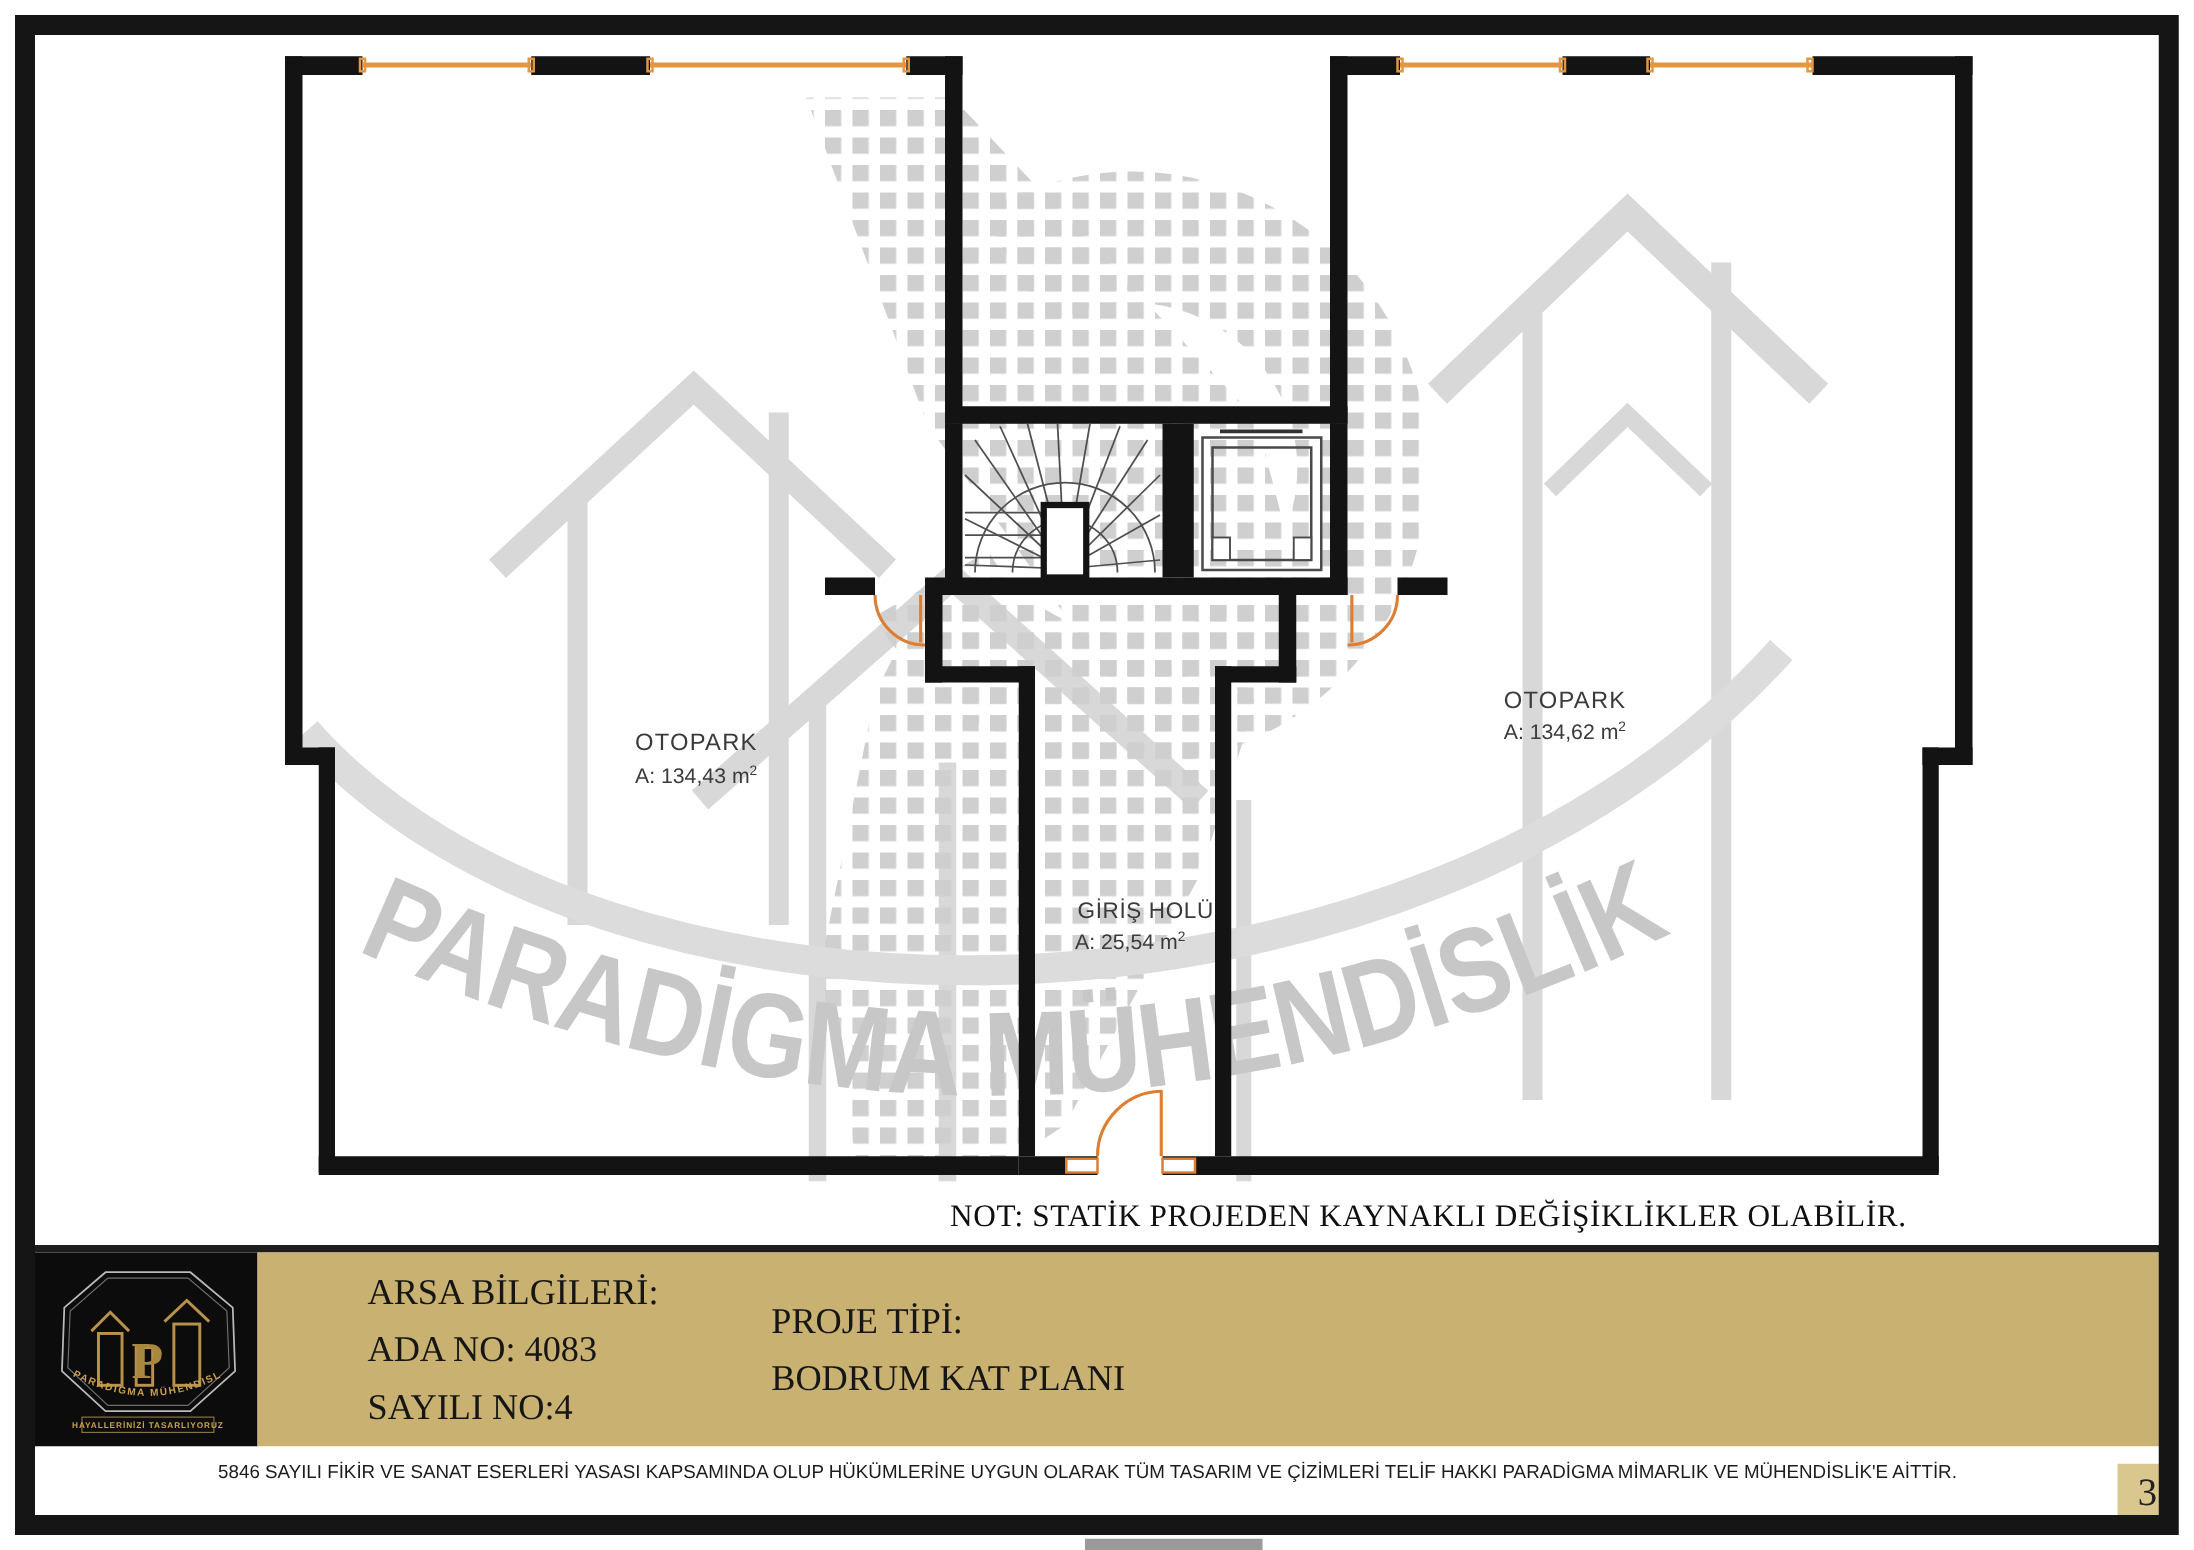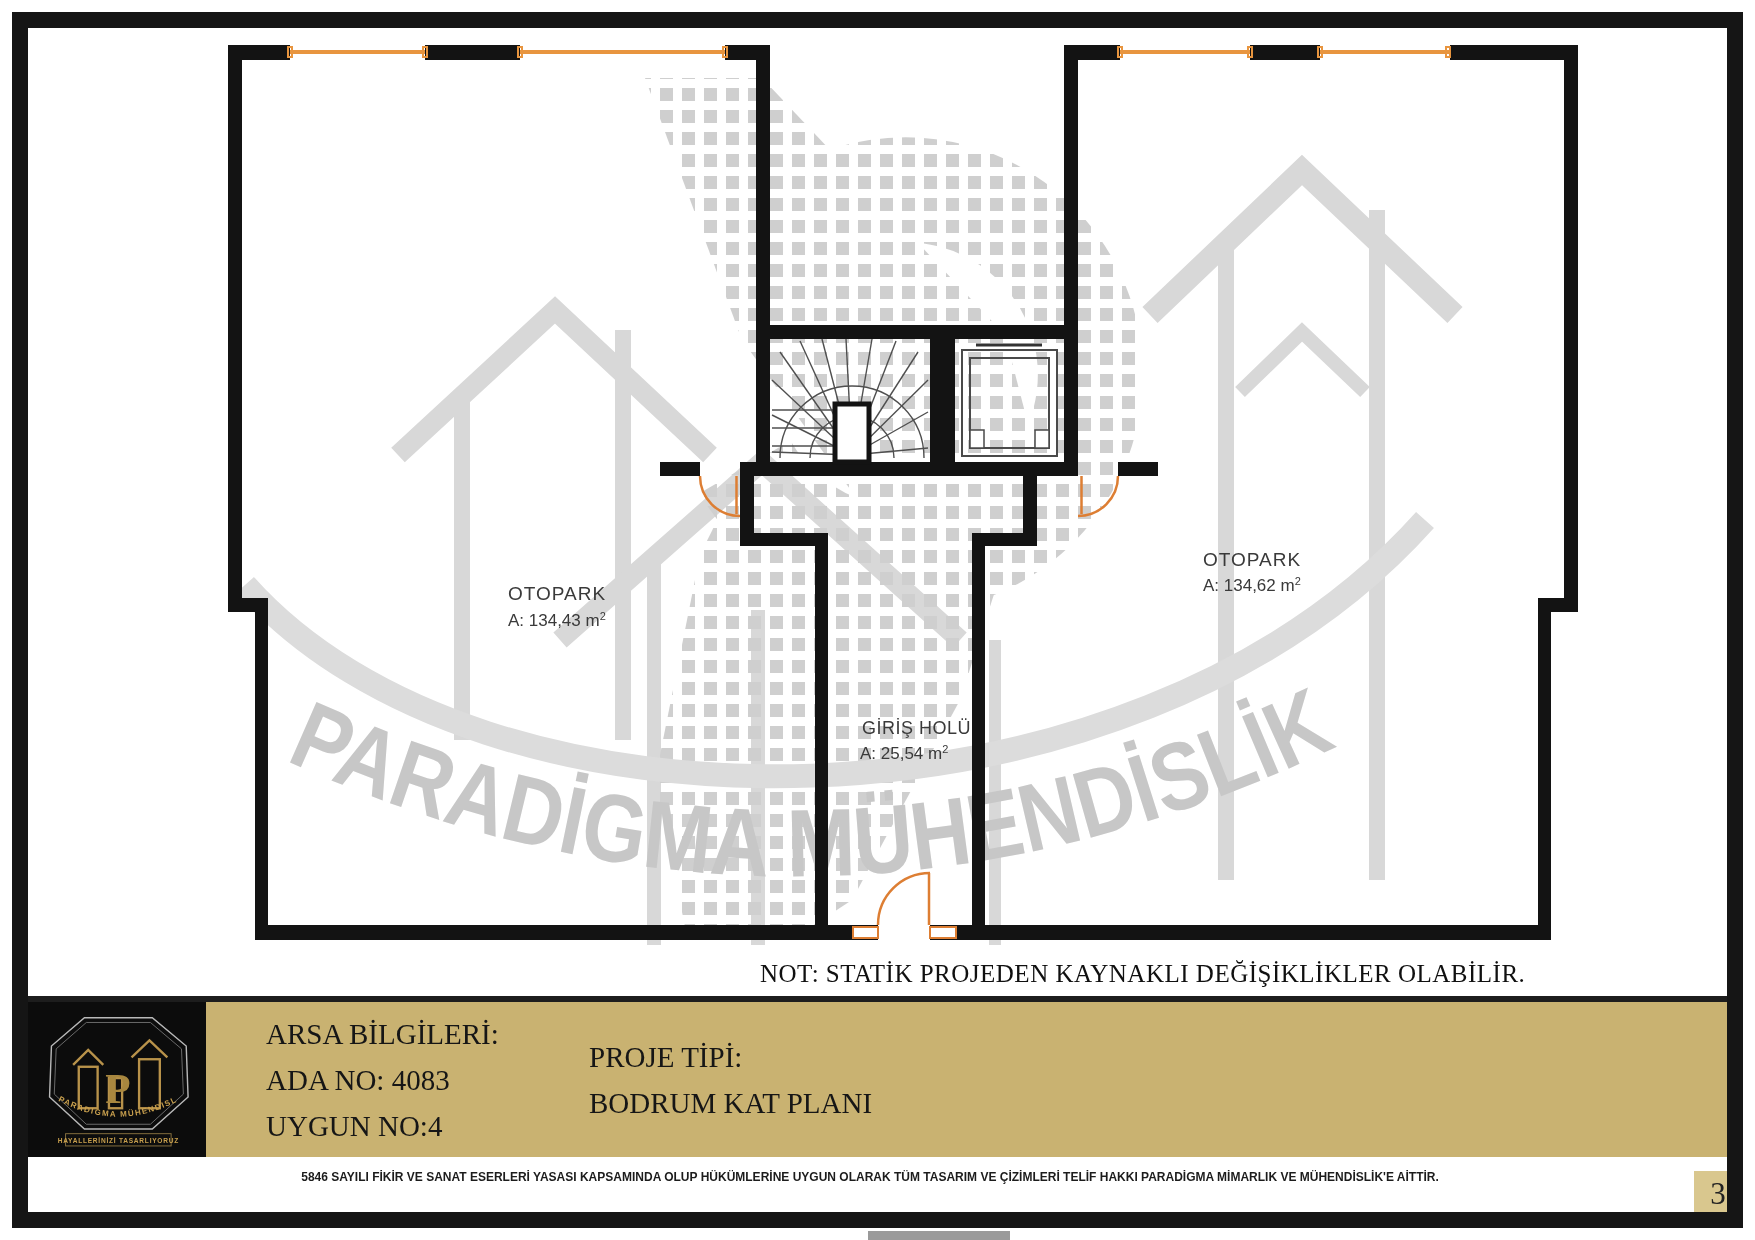--- a/index.html
+++ b/index.html
@@ -6,26 +6,26 @@
   .page{position:relative;width:1755px;height:1240px;background:#ffffff;overflow:hidden;
         font-family:"Liberation Sans",sans-serif;}
   .page-frame{position:absolute;left:12px;top:12px;width:1731px;height:1216px;
         border:16px solid #151515;box-sizing:border-box;pointer-events:none;z-index:60;}
   svg text{user-select:none;}
   .note-line{position:absolute;left:760px;top:960px;width:980px;text-align:left;
         font-family:"Liberation Serif",serif;font-size:25px;color:#101010;letter-spacing:0.5px;z-index:30;}
   .sep-line{position:absolute;left:26px;top:996px;width:1703px;height:6px;background:#1d1d1d;z-index:31;}
   .title-block{position:absolute;left:26px;top:1002px;width:1715px;height:155px;display:flex;z-index:32;}
   .logo-box{width:180px;height:155px;background:#0c0c0c;flex:0 0 auto;}
-  .tan-panel{flex:1;background:#c9b271;display:flex;align-items:center;}
+  .tan-panel{flex:1;background:#c9b271;display:flex;align-items:center;padding-left:28px;}
   .tb-col{font-family:"Liberation Serif",serif;font-size:29px;color:#161616;line-height:46px;}
   .tb-col.c1{margin-left:60px;width:300px;}
   .tb-col.c2{margin-left:23px;}
   .footer-text{position:absolute;left:150px;top:1169px;width:1440px;text-align:center;
-        font-size:12px;line-height:17px;color:#1c1c1c;z-index:33;font-weight:bold;}
+        font-size:15px;line-height:17px;color:#1c1c1c;z-index:33;}
   .pagenum-box{position:absolute;left:1694px;top:1171px;width:48px;height:45px;background:#d9c78e;
         display:flex;align-items:center;justify-content:center;
         font-family:"Liberation Serif",serif;font-size:31px;color:#222;z-index:34;}
   .bottom-tab{position:absolute;left:868px;top:1231px;width:142px;height:9px;background:#9a9a9a;z-index:61;}
 </style>
 </head>
 <body>
 
 <div class="page">
 
@@ -210,21 +210,21 @@
           <textPath href="#logo-arc">PARADIGMA MÜHENDISLIK</textPath>
         </text>
         <rect x="42" y="135" width="112" height="13" fill="#0d0d0d" stroke="#8a7340" stroke-width="1"></rect>
         <text x="98" y="144.5" text-anchor="middle" font-size="7" font-weight="bold" fill="#c9a04e" letter-spacing="0.8">HAYALLERİNİZİ TASARLIYORUZ</text>
       </svg>
     </div>
     <div class="tan-panel">
       <div class="tb-col c1">
         <div>ARSA BİLGİLERİ:</div>
         <div>ADA NO: 4083</div>
-        <div>UYGUN NO:4</div>
+        <div>SAYILI NO:4</div>
       </div>
       <div class="tb-col c2">
         <div>PROJE TİPİ:</div>
         <div>BODRUM  KAT PLANI</div>
       </div>
     </div>
   </div>
 
   <div class="footer-text">
     <div>5846 SAYILI FİKİR VE SANAT ESERLERİ YASASI KAPSAMINDA OLUP HÜKÜMLERİNE UYGUN OLARAK TÜM TASARIM VE ÇİZİMLERİ TELİF HAKKI PARADİGMA MİMARLIK VE MÜHENDİSLİK'E AİTTİR.</div>

